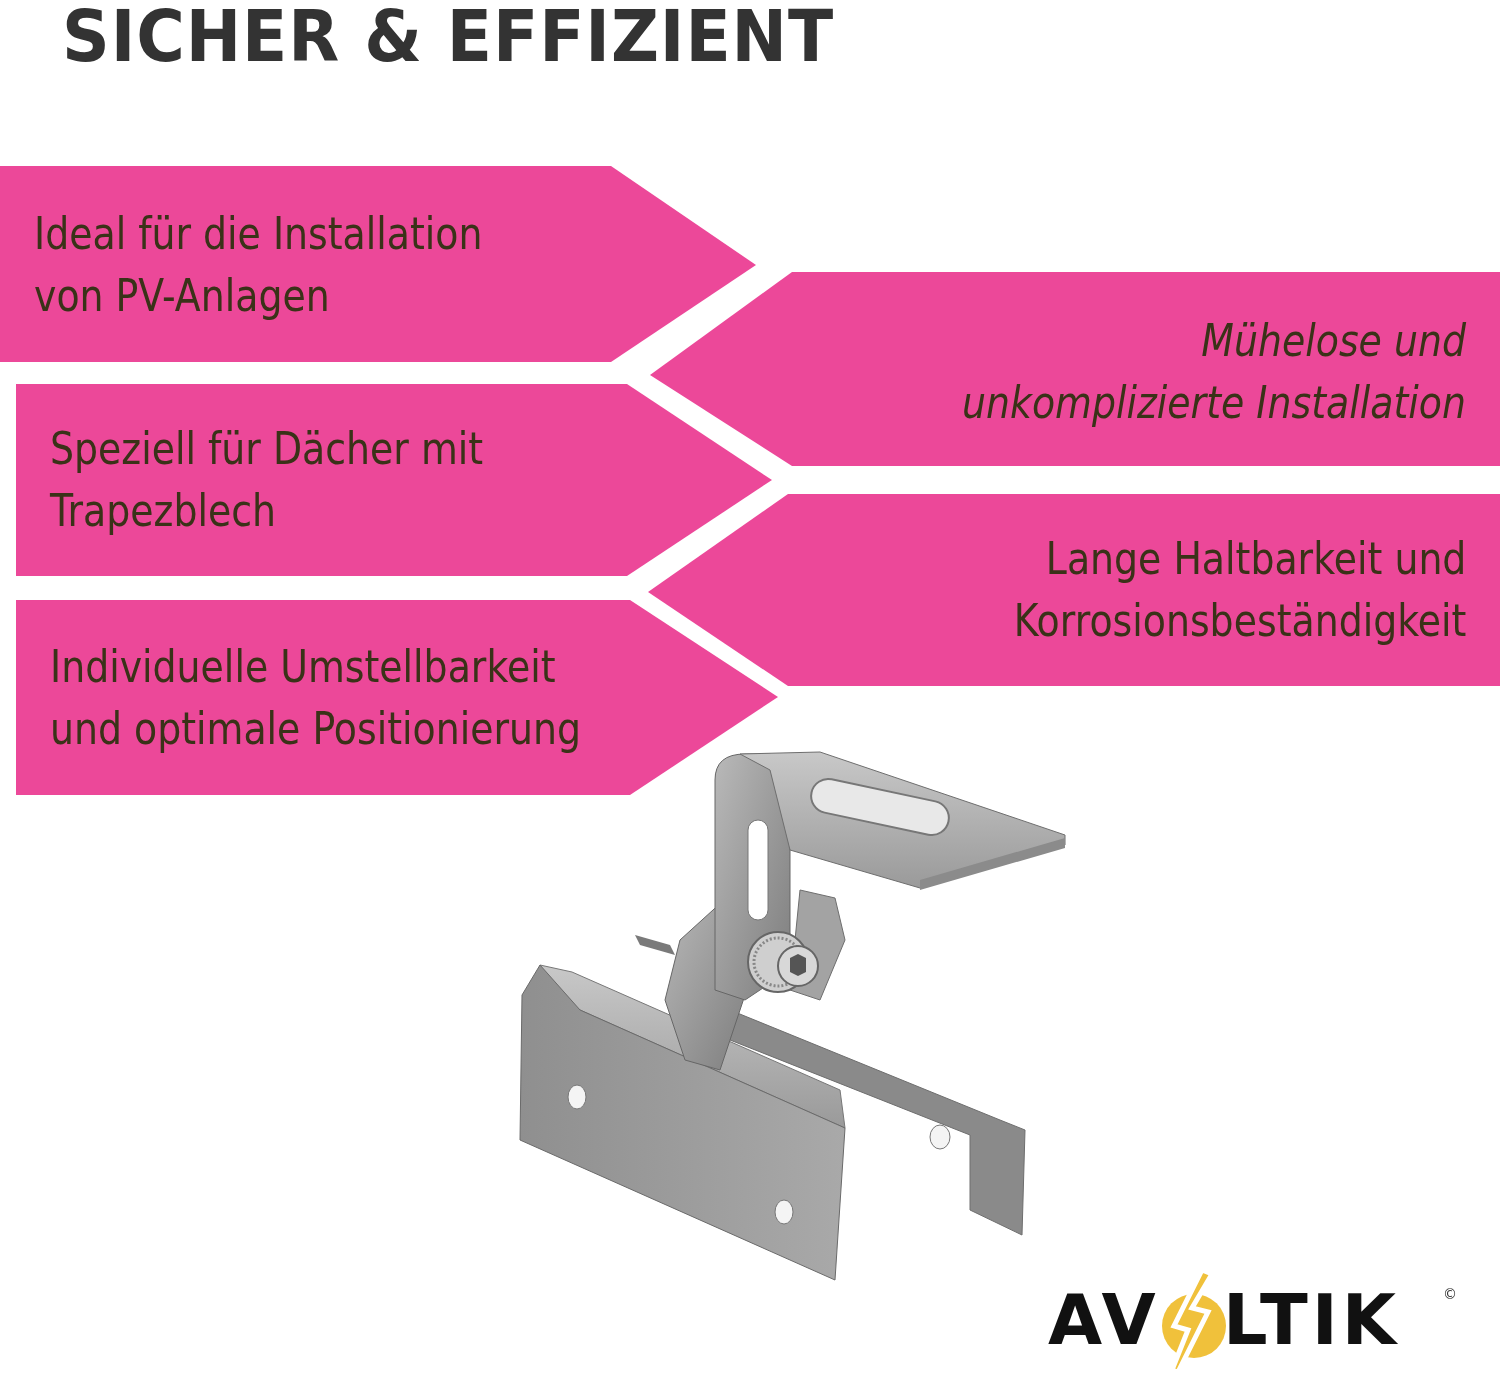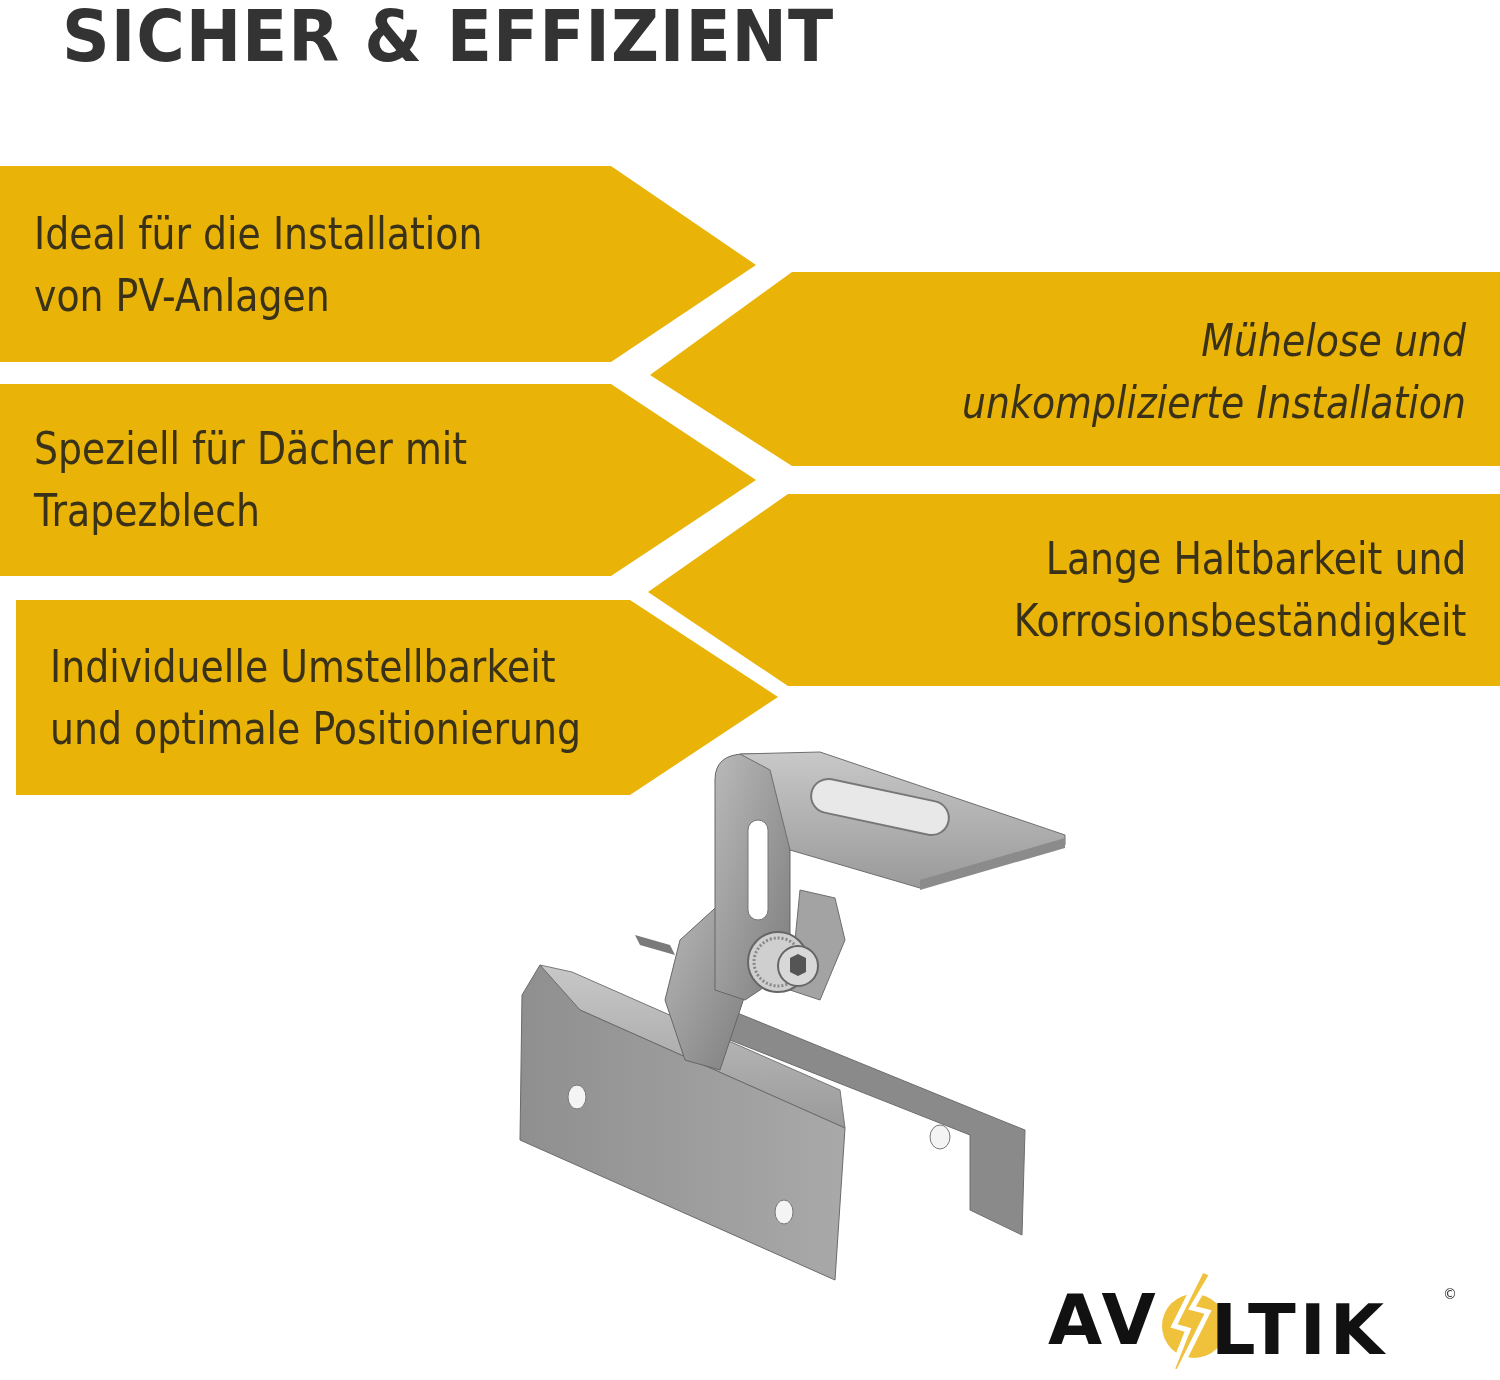--- a/index.html
+++ b/index.html
@@ -3,50 +3,50 @@
 <meta charset="utf-8">
 <style>
   html, body { margin:0; padding:0; background:#ffffff; }
   body { width:1500px; height:1380px; position:relative; overflow:hidden; font-family:"Liberation Sans", sans-serif; }
   .title {
     position:absolute; left:62px; top:-6px;
     font-family:"DejaVu Sans", sans-serif; font-weight:bold;
     font-size:72px; letter-spacing:1px; color:#333333; margin:0;
     transform: scaleX(0.92); transform-origin:left top;
   }
-  .banner { position:absolute; background:#eab308; }
+  .banner { position:absolute; background:#ec4899; }
   .banner-text {
     position:absolute; font-family:"DejaVu Sans", sans-serif;
     font-size:44px; line-height:62px; color:#3a3218; white-space:pre-line;
     transform: scaleX(0.86);
   }
   .left .banner-text { left:34px; transform-origin:left center; }
   .right .banner-text { right:34px; text-align:right; transform-origin:right center; }
 
   .b1 { left:0; top:166px; width:756px; height:196px; clip-path:polygon(0 0, 611px 0, 756px 99px, 611px 196px, 0 196px); }
-  .b2 { left:0; top:384px; width:756px; height:192px; clip-path:polygon(0 0, 611px 0, 756px 96px, 611px 192px, 0 192px); }
+  .b2 { left:16px; top:384px; width:756px; height:192px; clip-path:polygon(0 0, 611px 0, 756px 96px, 611px 192px, 0 192px); }
   .b3 { left:16px; top:600px; width:762px; height:195px; clip-path:polygon(0 0, 614px 0, 762px 97px, 614px 195px, 0 195px); }
   .b4 { left:650px; top:272px; width:850px; height:194px; clip-path:polygon(0 103px, 142px 0, 850px 0, 850px 194px, 142px 194px);font-style:italic; }
   .b5 { left:648px; top:494px; width:852px; height:192px; clip-path:polygon(0 98px, 140px 0, 852px 0, 852px 192px, 140px 192px); }
 
   .b1 .banner-text { top:37px; }
   .b2 .banner-text { top:34px; }
   .b3 .banner-text { top:36px; }
   .b4 .banner-text { top:38px; }
   .b5 .banner-text { top:34px; }
 
   .product { position:absolute; left:500px; top:740px; width:580px; height:560px; }
 
   .logo { position:absolute; left:1048px; top:1268px; height:110px; width:420px; }
   .logo-word {
     position:absolute; top:12px; font-family:"DejaVu Sans", sans-serif; font-weight:bold;
     font-size:70px; color:#111111; letter-spacing:4px; line-height:80px;
   }
   .logo-av { left:0; }
-  .logo-ltik { left:163px;margin-top:10px; }
+  .logo-ltik { left:175px; }
   .logo-bolt { position:absolute; left:108px; top:0; width:76px; height:110px; }
   .logo-copy { position:absolute; left:395px; top:18px; font-size:14px; color:#333; font-family:"DejaVu Sans", sans-serif; }
 </style>
 </head>
 <body>
 
 <h1 class="title">SICHER &amp; EFFIZIENT</h1>
 
 <div class="banner left b1">
   <div class="banner-text">Ideal für die Installation

